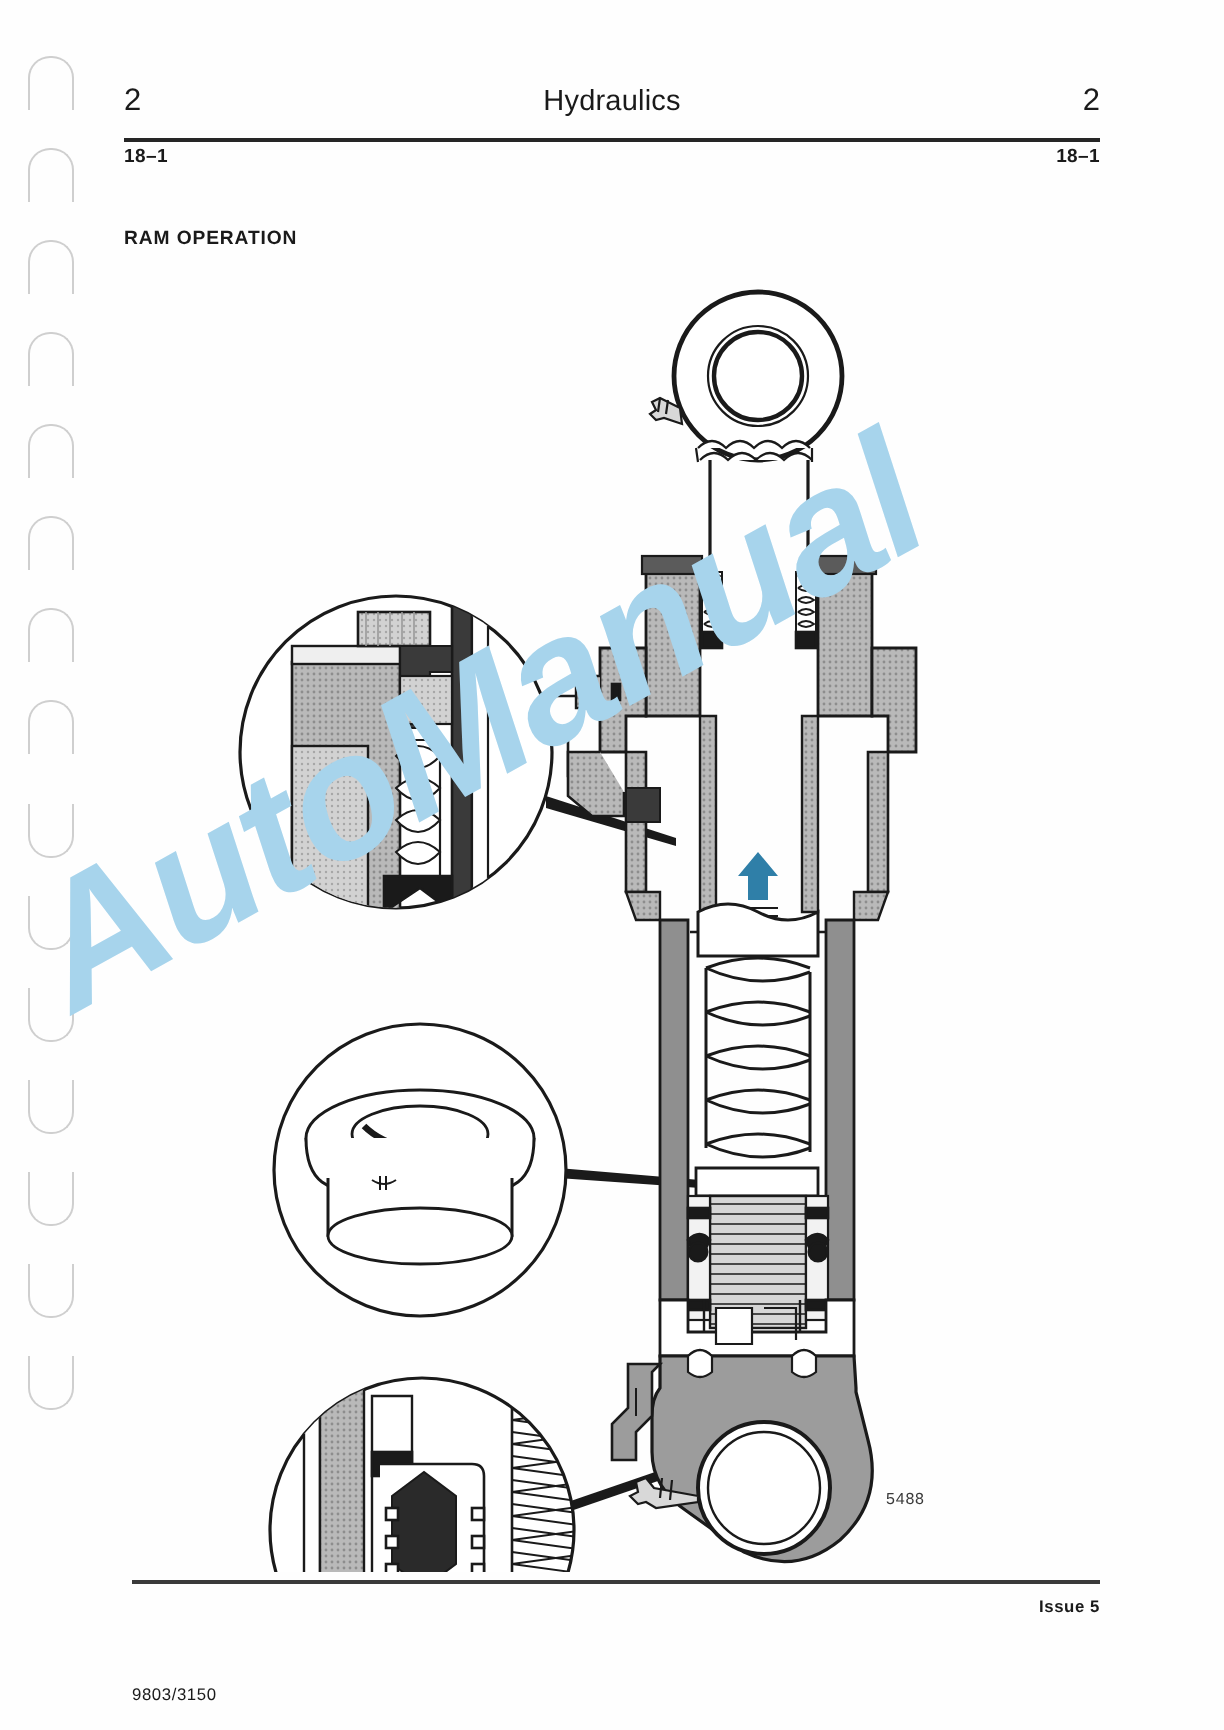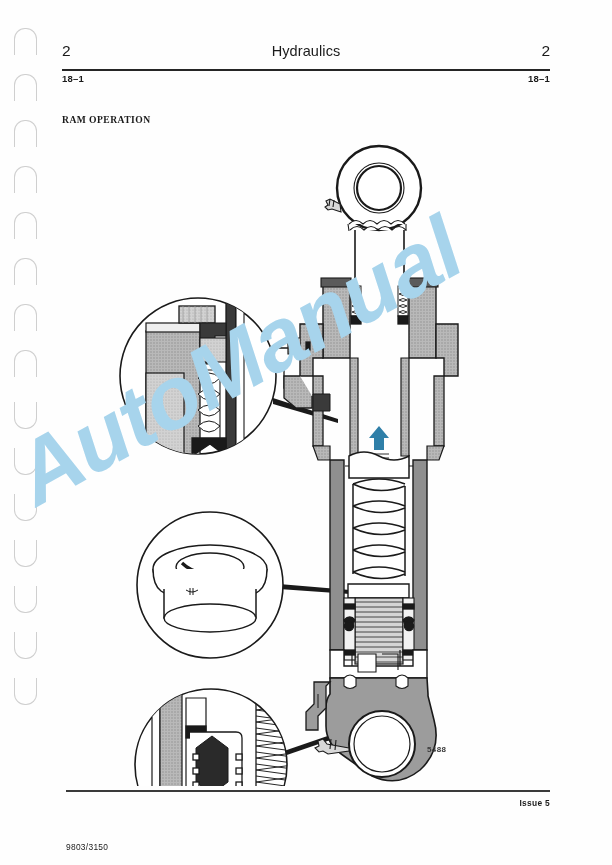--- a/index.html
+++ b/index.html
@@ -30,21 +30,21 @@
   }
   .hdr-rule{
     position:absolute;left:0;right:0;top:27px;height:2.4px;background:#262626;
   }
   .hdr-sub-l{position:absolute;left:0;top:31px;font-size:9.5px;font-weight:bold;letter-spacing:.2px;}
   .hdr-sub-r{position:absolute;right:0;top:31px;font-size:9.5px;font-weight:bold;letter-spacing:.2px;}
 
   
   .sect{
     position:absolute;left:62px;top:114px;
-    font-size:9.6px;font-weight:bold;letter-spacing:.45px;font-family:Liberation Serif, serif;
+    font-size:9.6px;font-weight:bold;letter-spacing:.45px;
   }
 
   
   .ftr{position:absolute;left:66px;right:62px;bottom:45px;height:30px;}
   .ftr-rule{position:absolute;left:0;right:0;top:0;height:1.7px;background:#3a3a3a;}
   .ftr-l{position:absolute;left:0;top:8px;font-size:8.4px;letter-spacing:.3px;margin-top:44px;}
   .ftr-r{position:absolute;right:0;top:8px;font-size:8.4px;font-weight:bold;letter-spacing:.3px;}
 
   
   .art{position:absolute;left:0;top:126px;width:612px;height:660px;}
@@ -53,22 +53,22 @@
   
   .wm{
     position:absolute;left:22px;top:430px;
     font-size:88px;font-weight:bold;font-style:italic;
     color:#a7d4ec;white-space:nowrap;
     transform:rotate(-29deg);transform-origin:0 50%;
     letter-spacing:-1px;
     pointer-events:none;
   }
   .figno{
-    position:absolute;left:427px;top:745px;
-    font-size:8px;font-weight:bold;color:#3a3a3a;letter-spacing:.4px;
+    position:absolute;left:443px;top:745px;
+    font-size:8px;font-weight:normal;color:#3a3a3a;letter-spacing:.4px;
   }
 </style>
 </head>
 <body>
 
 <div class="page">
 
   <div class="binding" id="binding">
       <div class="punch top-arc" style="top: 28px;"></div>
       <div class="punch top-arc" style="top: 74px;"></div>

